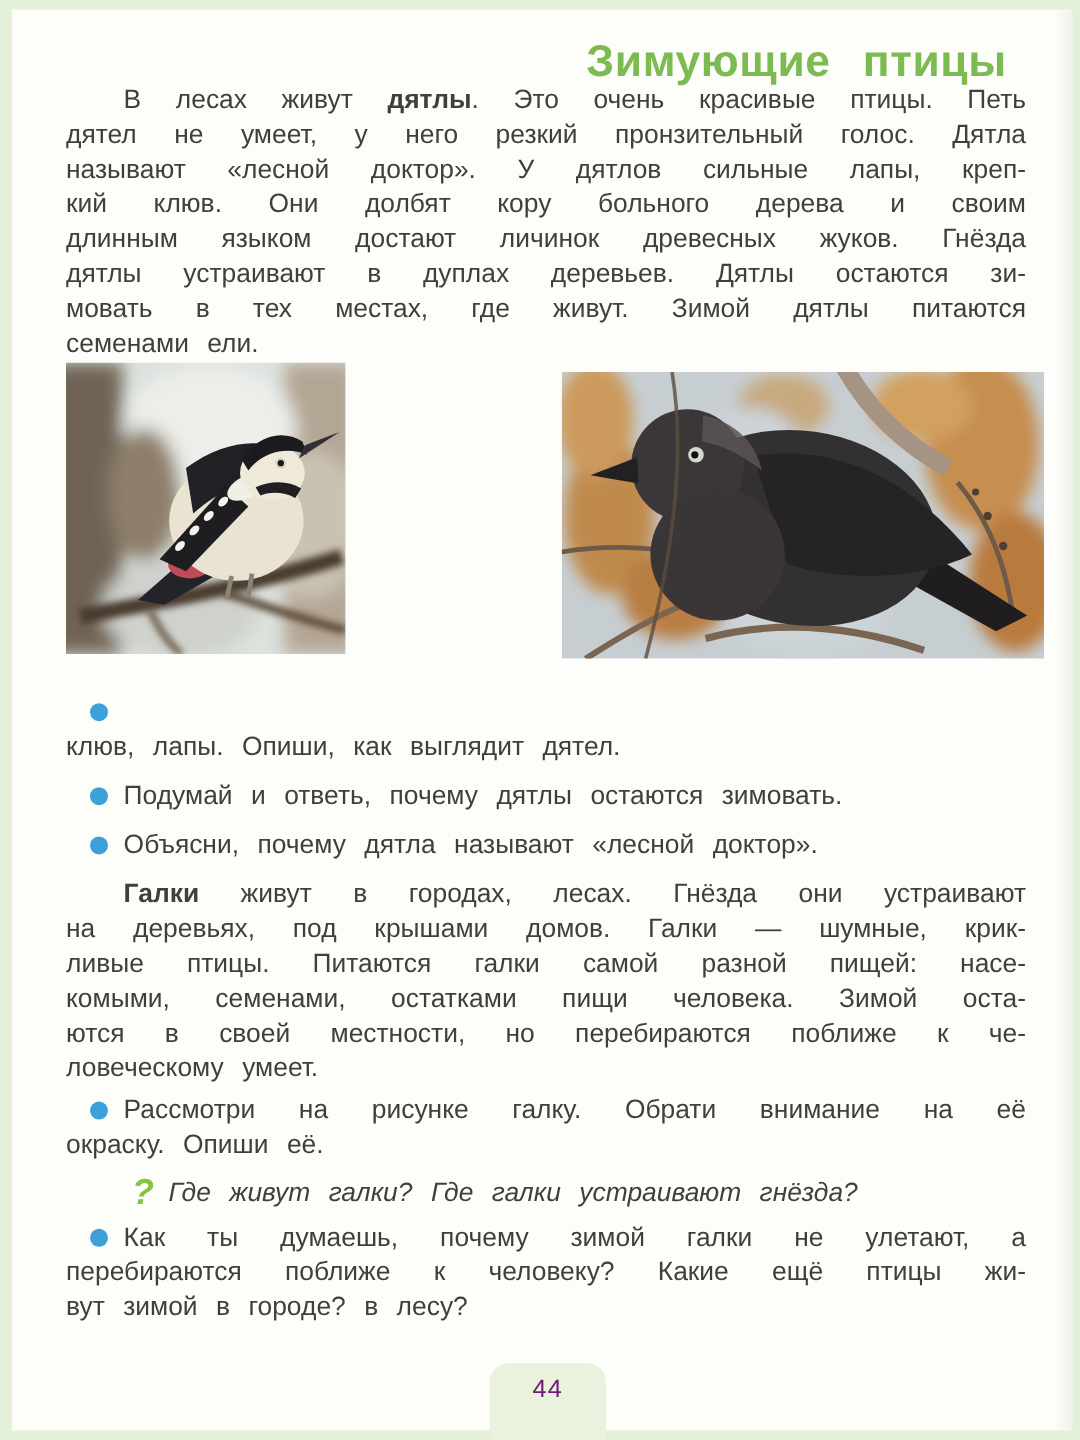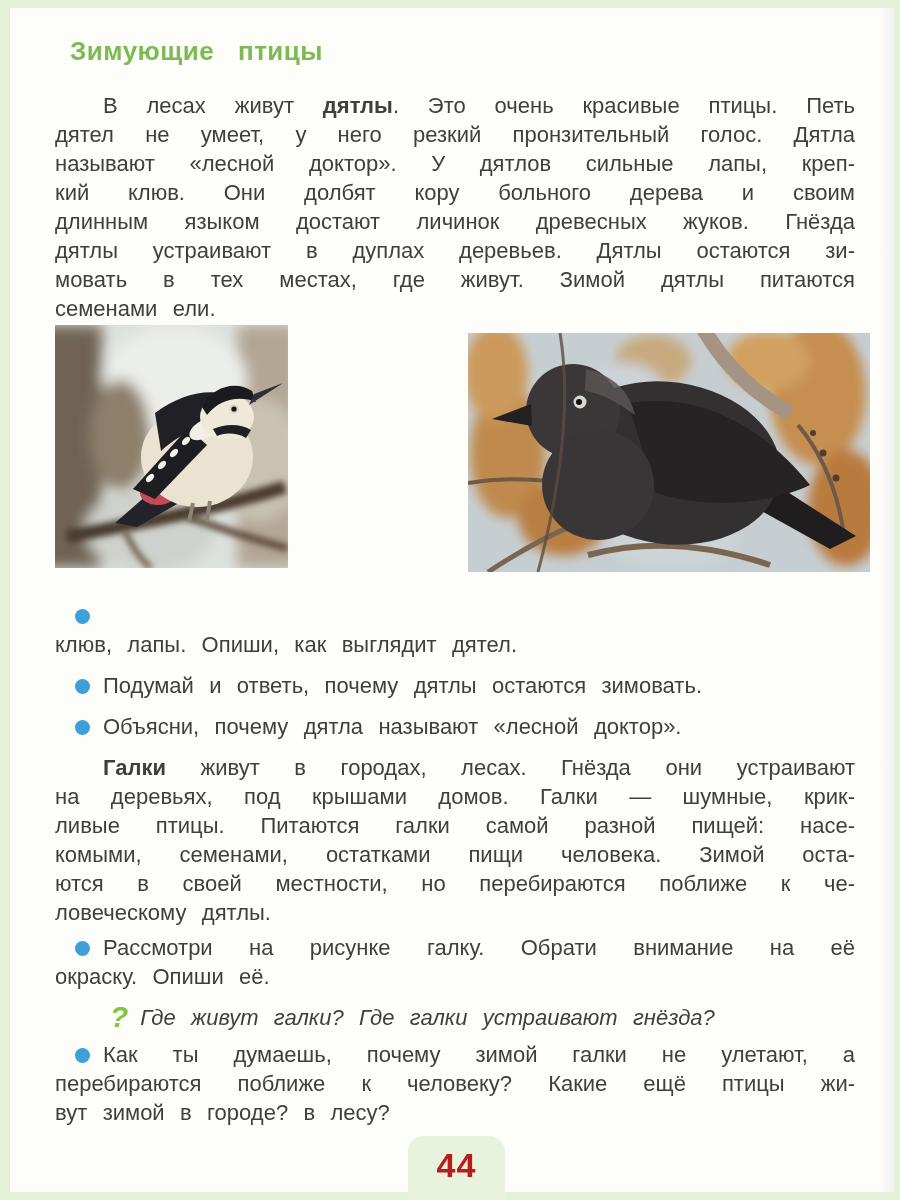--- a/index.html
+++ b/index.html
@@ -27,23 +27,23 @@
     padding:26px 55px 0 45px;
     box-sizing:border-box;
   }
   .edge-shadow{
     position:absolute;right:0;top:0;bottom:0;width:16px;
     background:linear-gradient(to right, rgba(0,0,0,0), rgba(90,90,100,0.08));
     pointer-events:none;
   }
   h1.title{
     margin:0 0 0 15px;
-    font-size:26px;line-height:34px;font-weight:bold;
+    font-size:37px;line-height:34px;font-weight:bold;
     color:var(--title-green);
-    word-spacing:16px;letter-spacing:0.5px;
+    word-spacing:16px;letter-spacing:0.5px;text-align:right;
   }
   .textblock{width:800px;}
   .line{
     font-size:22px;line-height:29px;color:var(--body-text);
     word-spacing:0.16em;
   }
   .line.j{text-align:justify;text-align-last:justify;}
   .line.ind{text-indent:48px;}
   .line.wide{word-spacing:0.42em;}
   .line .b{font-weight:bold;}
@@ -53,21 +53,21 @@
     margin-left:20px;margin-right:13px;
     vertical-align:-1px;
   }
   .qmark{
     display:inline-block;
     color:var(--question-green);font-weight:bold;
     font-size:30px;line-height:29px;
     margin-right:12px;vertical-align:-2px;
   }
   .qline{padding-left:55px;}
-  .para1{margin-top:23px;}
+  .para1{}
   .photos{
     margin-top:2px;width:815px;height:252px;position:relative;
   }
   .photo{position:absolute;top:0;overflow:hidden;}
   .photo.left{left:0;width:233px;height:243px;}
   .photo.right{left:413px;top:8px;width:402px;height:239px;}
   .photo svg{display:block;}
   .tasks1{margin-top:24px;}
   .task-item{margin-bottom:12px;}
   .para2{}
@@ -76,21 +76,21 @@
   .task-final{margin-top:8px;}
   .page-tab{
     position:absolute;left:408px;bottom:0;width:97px;height:64px;
     background:var(--tab-background);
     border-radius:16px 16px 0 0;
     display:flex;align-items:flex-start;justify-content:center;
     z-index:5;
   }
   .page-number{
     margin-top:10px;
-    font-size:34px;font-weight:bold;color:#b91c1c;letter-spacing:1px;
+    font-size:21px;font-weight:normal;color:#701a75;letter-spacing:1px;
   }
 </style>
 </head>
 <body>
 
 <div class="frame">
   <div class="page">
 
     <h1 class="title">Зимующие птицы</h1>
 
@@ -206,21 +206,21 @@
           <div class="line wide"><span class="dot"></span><span>Объясни, почему дятла называют «лесной доктор».</span></div>
         </div>
     </div>
 
     <div class="textblock para2">
         <div class="line j ind"><span class="b">Галки</span><span> живут в городах, лесах. Гнёзда они устраивают</span></div>
         <div class="line j"><span>на деревьях, под крышами домов. Галки — шумные, крик-</span></div>
         <div class="line j"><span>ливые птицы. Питаются галки самой разной пищей: насе-</span></div>
         <div class="line j"><span>комыми, семенами, остатками пищи человека. Зимой оста-</span></div>
         <div class="line j"><span>ются в своей местности, но перебираются поближе к че-</span></div>
-        <div class="line wide"><span>ловеческому дятлы.</span></div>
+        <div class="line wide"><span>ловеческому умеет.</span></div>
       </div>
 
     <div class="textblock task-galka">
         <div class="line j"><span class="dot"></span><span>Рассмотри на рисунке галку. Обрати внимание на её</span></div>
         <div class="line wide"><span>окраску. Опиши её.</span></div>
       </div>
 
     <div class="textblock question-item">
         <div class="line wide qline"><span class="qmark">?</span><span>Где живут галки? Где галки устраивают гнёзда?</span></div>
       </div>

